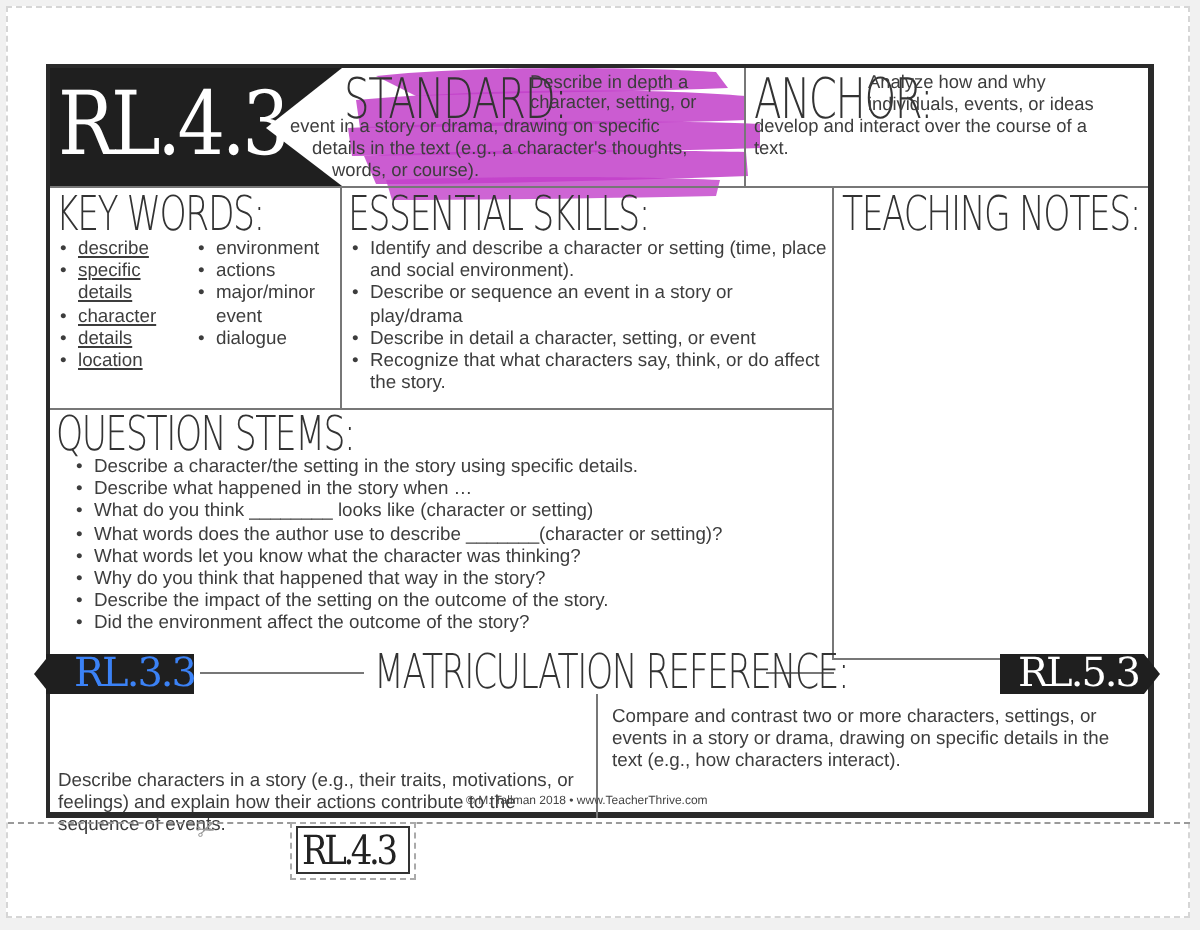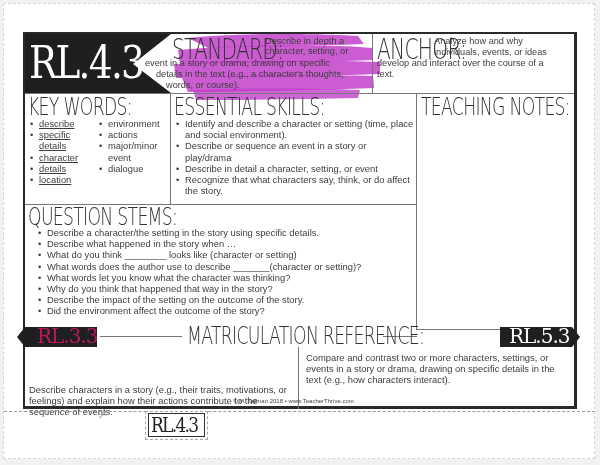--- a/index.html
+++ b/index.html
@@ -99,21 +99,21 @@
   <div class="hline" style="left:391px;top:295px;width:158px;"></div>
 
   <div class="hline" style="left:75px;top:302px;width:82px;"></div>
   <div class="hline" style="left:358px;top:302px;width:34px;"></div>
   <div class="abs title-font" style="left:162px;top:288px;font-size:24px;">MATRICULATION REFERENCE:</div>
 
   <div class="tag" style="left:-2px;top:293px;width:74px;height:20px;"></div>
   <svg class="abs" style="left:-8px;top:293px;" width="8" height="20" viewBox="0 0 8 20">
       <polygon points="8,0 8,20 0,10" fill="#1f1f1f"></polygon>
     </svg>
-  <div class="abs" style="left:12px;top:290px;font-family:'DejaVu Serif',serif;font-size:20px;color:#be185d;letter-spacing:-1px;">RL.3.3</div>
+  <div class="abs" style="left:12px;top:290px;font-family:'DejaVu Serif',serif;font-size:20px;color:#3b82f6;letter-spacing:-1px;">RL.3.3</div>
 
   <div class="tag" style="left:475px;top:293px;width:72px;height:20px;"></div>
   <svg class="abs" style="left:547px;top:293px;" width="8" height="20" viewBox="0 0 8 20">
       <polygon points="0,0 0,20 8,10" fill="#1f1f1f"></polygon>
     </svg>
   <div class="abs" style="left:484px;top:290px;font-family:'DejaVu Serif',serif;font-size:20px;color:#fff;letter-spacing:-1px;">RL.5.3</div>
 
   <div class="abs body-text" style="left:4px;top:318px;width:262px;margin-top:32px;">Describe characters in a story (e.g., their traits, motivations, or feelings) and explain how their actions contribute to the sequence of events.</div>
   <div class="vline" style="left:273px;top:313px;height:62px;"></div>
   <div class="abs body-text" style="left:281px;top:318px;width:266px;">Compare and contrast two or more characters, settings, or events in a story or drama, drawing on specific details in the text (e.g., how characters interact).</div>

